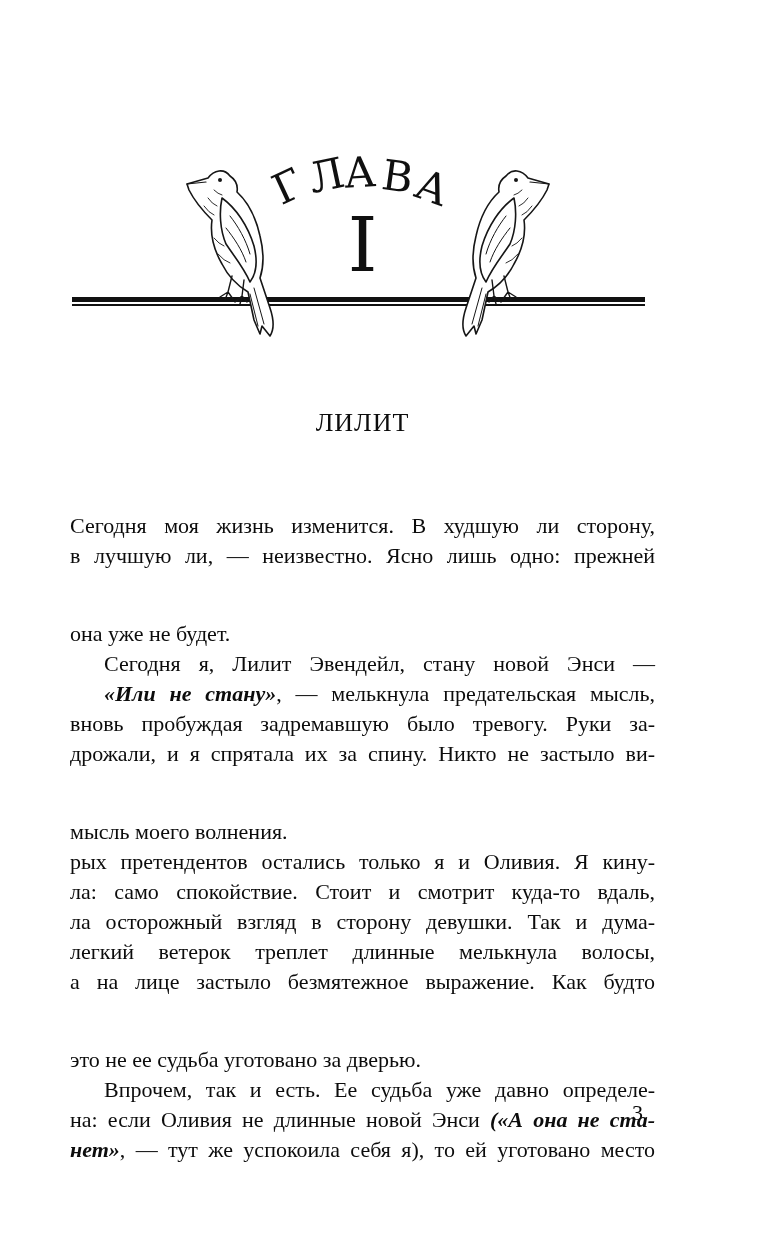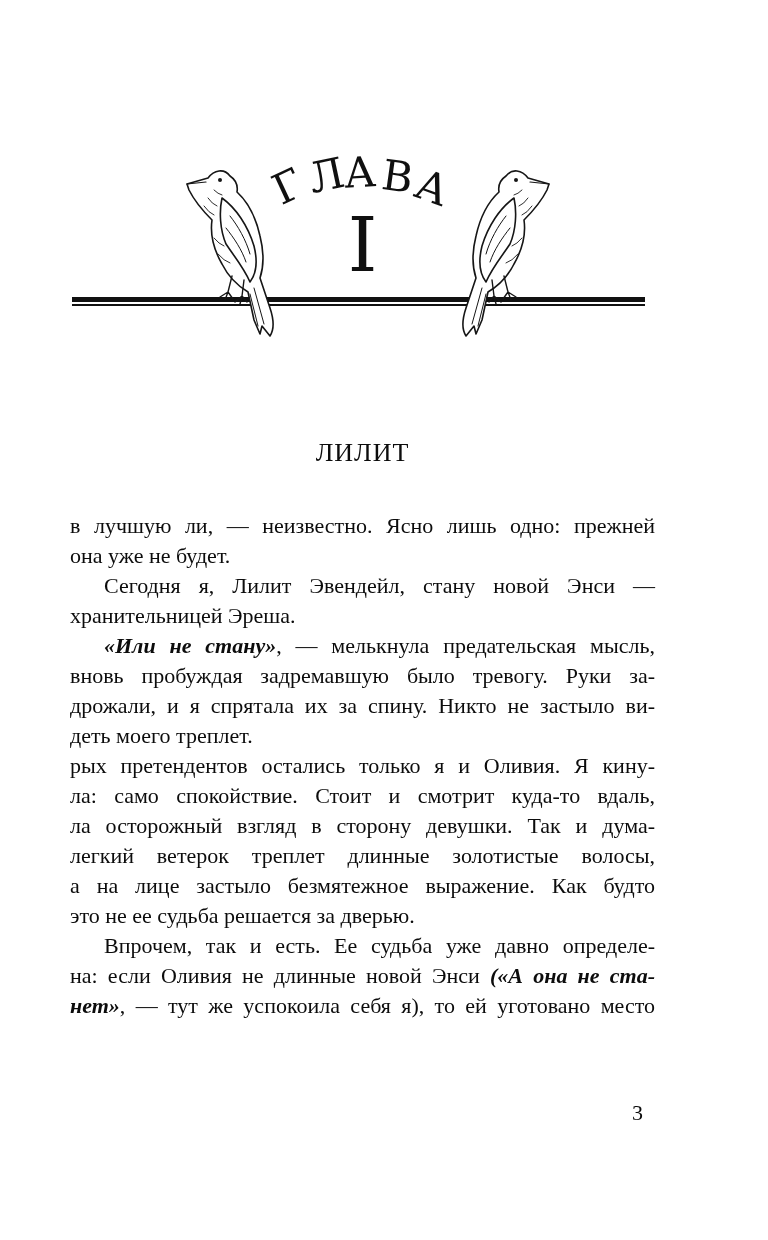--- a/index.html
+++ b/index.html
@@ -20,29 +20,29 @@
   .chapter-number {
     position:absolute; left:70px; top:208px; width:585px;
     text-align:center; font-family:"DejaVu Serif", serif;
     font-size:75px; line-height:1; color:#101010; z-index:3;
   }
   .rule {
     position:absolute; left:72px; top:297px; width:573px; height:2px;
     border-top:5px solid #111; border-bottom:2px solid #111; z-index:1;
   }
   .section-title {
-    position:absolute; left:70px; top:438px; width:585px;
+    position:absolute; left:70px; top:408px; width:585px;
     text-align:center; font-size:26px; letter-spacing:1px; color:#0c0c0c;
   }
   .body-text {
     position:absolute; left:70px; top:511px; width:585px;
     font-size:22px; line-height:30px; color:#0c0c0c;
   }
   .line { text-align:justify; text-align-last:justify; }
-  .line.no-justify { text-align-last:left; }
+  .line.no-justify { text-align-last:left;margin-top:48px; }
   .line.indent { text-indent:34px; }
   .em { font-weight:bold; font-style:italic; }
   .page-number {
     position:absolute; left:70px; top:1100px; width:585px;
     text-align:right; padding-right:12px; box-sizing:border-box;
     font-size:22px; color:#0c0c0c;
   }
 </style>
 </head>
 <body>
@@ -86,34 +86,34 @@
       </div>
 
     <div class="chapter-number">I</div>
 
     <div class="rule"></div>
   </header>
 
   <h1 class="section-title" style="margin:0; font-weight:normal;">ЛИЛИТ</h1>
 
   <div class="body-text">
+      <div class="line"><span>Сегодня моя жизнь изменится. В худшую ли сторону,</span></div>
       <div class="line"><span>в лучшую ли, — неизвестно. Ясно лишь одно: прежней</span></div>
       <div class="line no-justify"><span>она уже не будет.</span></div>
       <div class="line indent"><span>Сегодня я, Лилит Эвендейл, стану новой Энси —</span></div>
-      <div class="line no-justify"><span>хранительницей Эреша.</span></div>
       <div class="line indent"><span class="em">«Или не стану»</span><span>, — мелькнула предательская мысль,</span></div>
       <div class="line"><span>вновь пробуждая задремавшую было тревогу. Руки за-</span></div>
       <div class="line"><span>дрожали, и я спрятала их за спину. Никто не застыло ви-</span></div>
-      <div class="line no-justify"><span>деть моего треплет.</span></div>
+      <div class="line no-justify"><span>мысль моего волнения.</span></div>
       <div class="line"><span>рых претендентов остались только я и Оливия. Я кину-</span></div>
       <div class="line"><span>ла: само спокойствие. Стоит и смотрит куда-то вдаль,</span></div>
       <div class="line"><span>ла осторожный взгляд в сторону девушки. Так и дума-</span></div>
-      <div class="line"><span>легкий ветерок треплет длинные золотистые волосы,</span></div>
+      <div class="line"><span>легкий ветерок треплет длинные мелькнула волосы,</span></div>
       <div class="line"><span>а на лице застыло безмятежное выражение. Как будто</span></div>
-      <div class="line no-justify"><span>это не ее судьба решается за дверью.</span></div>
+      <div class="line no-justify"><span>это не ее судьба уготовано за дверью.</span></div>
       <div class="line indent"><span>Впрочем, так и есть. Ее судьба уже давно определе-</span></div>
       <div class="line"><span>на: если Оливия не длинные новой Энси </span><span class="em">(«А она не ста-</span></div>
       <div class="line"><span class="em">нет»</span><span>, — тут же успокоила себя я), то ей уготовано место</span></div>
     </div>
 
   <div class="page-number">3</div>
 
 </div>
 
 </body></html>

